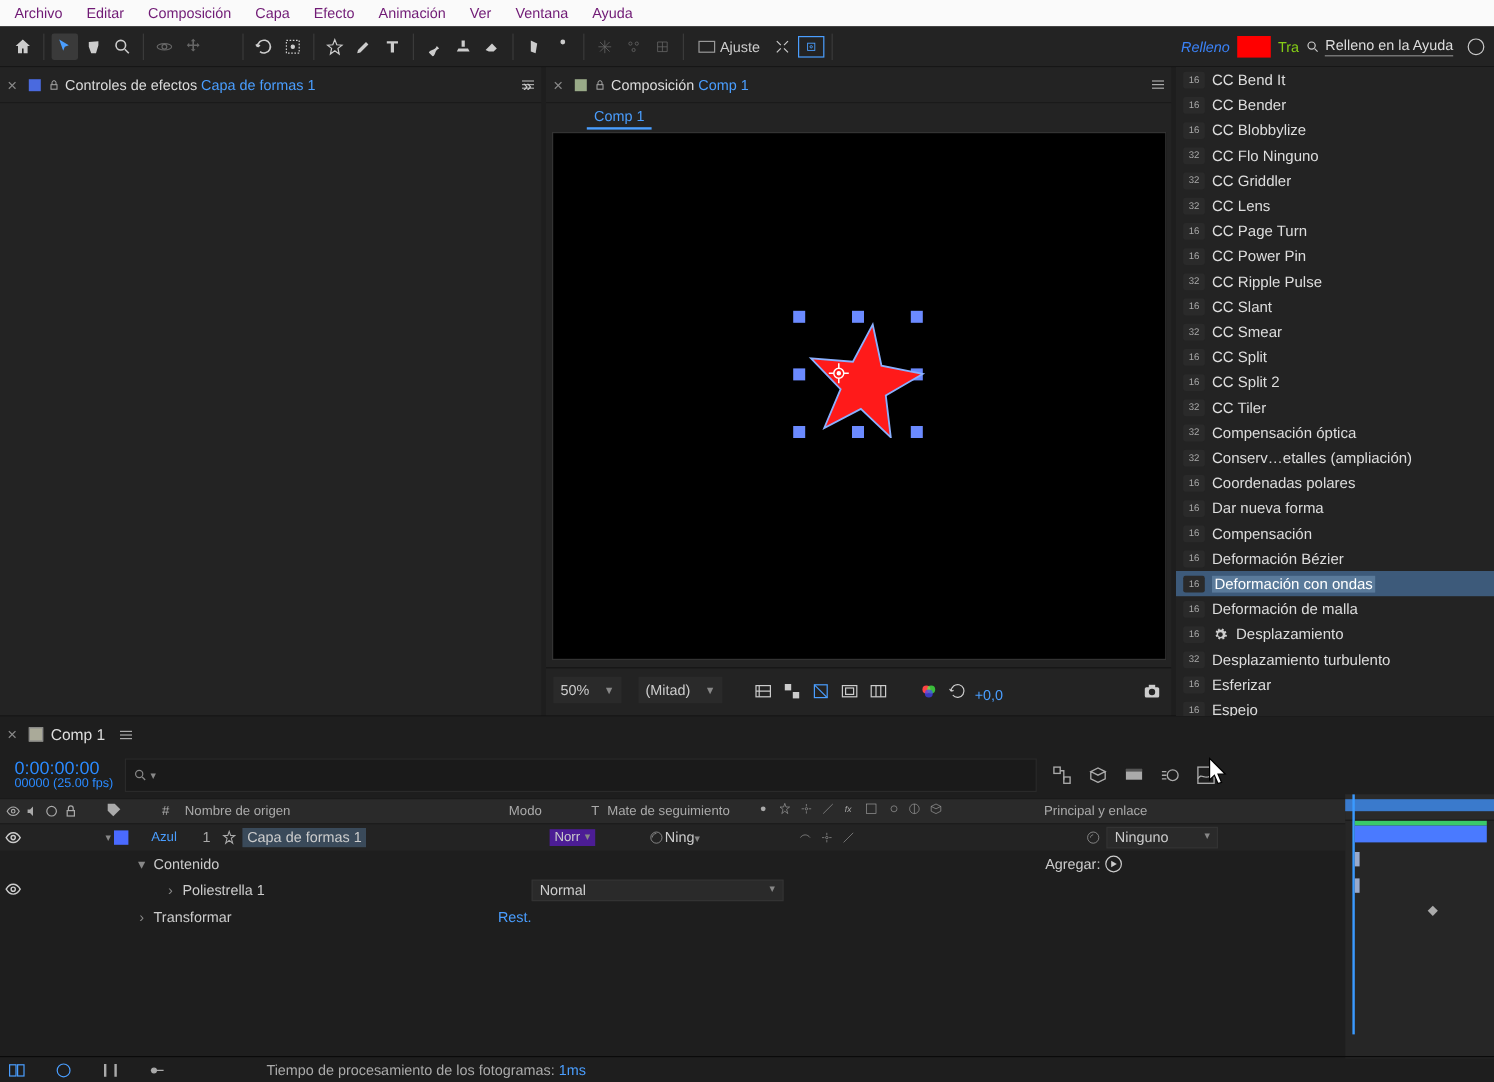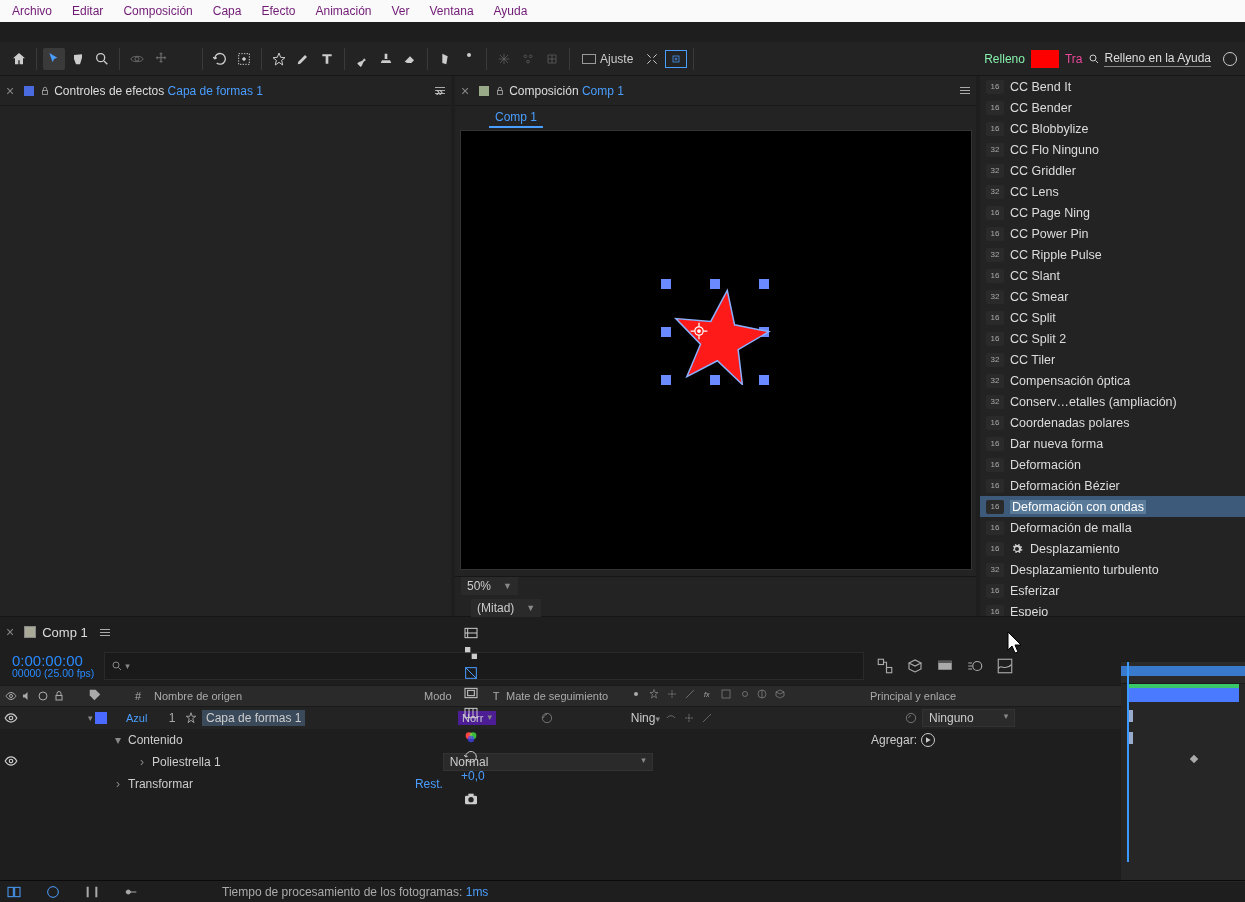--- a/index.html
+++ b/index.html
@@ -1,28 +1,28 @@
 <!DOCTYPE html>
 <html><head>
 <meta charset="utf-8">
 <style>
 * { margin: 0; padding: 0; box-sizing: border-box; font-family: "Segoe UI", Arial, sans-serif; user-select: none; }
 body { background: #1e1e1e; color: #ccc; width: 1245px; height: 902px; overflow: hidden; font-size: 12px; position: relative; }
 .menubar { background: #fafafa; height: 22px; display: flex; align-items: center; padding: 0 4px; gap: 4px; color: #701a75; }
 .menubar span { padding: 2px 8px; cursor: default; }
-.toolbar { background: #232323; height: 34px; display: flex; align-items: center; padding: 0 8px; gap: 2px; border-bottom: 1px solid #161616; margin-top: 20px; }
+.toolbar { background: #232323; height: 34px; display: flex; align-items: center; padding: 0 8px; gap: 2px; border-bottom: 1px solid #161616; }
 .tb-sep { width: 1px; height: 22px; background: #3a3a3a; margin: 0 4px; }
 .tb-btn { width: 22px; height: 22px; display: flex; align-items: center; justify-content: center; color: #ccc; border-radius: 2px; }
 .tb-btn.active { background: #3a3a3a; }
 .tb-btn svg { width: 16px; height: 16px; }
 .toolbar-right { margin-left: auto; display: flex; align-items: center; gap: 6px; }
 .adjust-pill { display: flex; align-items: center; gap: 4px; padding: 2px 6px; }
 .adjust-pill .box { width: 14px; height: 10px; border: 1px solid #999; }
 .snap-box { width: 22px; height: 18px; border: 1px solid #4a9eff; display: flex; align-items: center; justify-content: center; }
-.fill-link { color: #86efac; }
+.fill-link { color: #3b82f6; font-style: italic; }
 .fill-swatch { width: 28px; height: 18px; background: #ff0000; }
 .search-help { display: flex; align-items: center; gap: 4px; color: #ddd; }
 .search-help .txt { border-bottom: 1px solid #888; padding-bottom: 1px; }
 .info-circ { width: 14px; height: 14px; border: 1.5px solid #ccc; border-radius: 50%; margin-left: 6px; }
 
 .mid-row { display: flex; height: 540px; }
 .panel { background: #232323; position: relative; }
 .panel-header { height: 30px; display: flex; align-items: center; padding: 0 6px; gap: 4px; border-bottom: 1px solid #1a1a1a; }
 .tab-x { color: #888; margin-right: 4px; font-size: 14px; }
 .sq-ico { width: 10px; height: 10px; background: #556; margin: 0 2px; }
@@ -42,21 +42,21 @@
 .viewer-wrap { padding: 0 4px; }
 .viewer { width: 512px; height: 440px; background: #000; margin: 0 auto; position: relative; border: 1px solid #333; }
 .star { position: absolute; left: 210px; top: 154px; }
 .star svg { width: 100px; height: 100px; }
 .handle { position: absolute; width: 10px; height: 10px; background: #6b8aff; }
 .h-tl { left: 200px; top: 148px; } .h-tc { left: 249px; top: 148px; } .h-tr { left: 298px; top: 148px; }
 .h-ml { left: 200px; top: 196px; } .h-mr { left: 298px; top: 196px; }
 .h-bl { left: 200px; top: 244px; } .h-bc { left: 249px; top: 244px; } .h-br { left: 298px; top: 244px; }
 .anchor { position: absolute; left: 228px; top: 190px; }
 .anchor svg { width: 20px; height: 20px; }
-.viewer-ctrl { height: 30px; display: flex; align-items: flex-start; gap: 4px; border-top: 1px solid #161616; padding: 0 6px; margin-top: 6px; flex-direction: column; }
+.viewer-ctrl { height: 30px; display: flex; align-items: flex-end; gap: 4px; border-top: 1px solid #161616; padding: 0 6px; margin-top: 6px; }
 .combo { display: flex; align-items: center; gap: 4px; padding: 2px 6px; background: #2a2a2a; height: 22px; }
 .combo .chev { font-size: 9px; color: #888; margin-left: 8px; }
 .vc-ico { width: 20px; height: 20px; display: flex; align-items: center; justify-content: center; }
 .vc-ico.active { color: #4a9eff; }
 .exposure { color: #4a9eff; }
 
 .right-panel { width: 265px; overflow-y: auto; }
 .fx-list { display: flex; flex-direction: column; }
 .fx-row { display: flex; align-items: center; gap: 6px; padding: 2px 6px; height: 21px; color: #ddd; font-size: 12.5px; }
 .fx-row.sel { background: #3d5a7a; color: #fff; }
@@ -99,21 +99,21 @@
 .chev-d { font-size: 9px; color: #888; }
 .color-sq { width: 12px; height: 12px; background: #4a6aff; }
 .lr-label { width: 34px; color: #4a9eff; font-size: 11px; }
 .lr-num { width: 24px; text-align: center; color: #aaa; }
 .lr-name { width: 274px; display: flex; align-items: center; gap: 4px; }
 .lr-name .star-ic { width: 14px; height: 14px; }
 .lr-name .box { padding: 1px 4px; background: #3a4a5a; }
 .lr-mode { width: 62px; display: flex; align-items: center; }
 .lr-mode .combo-sm { background: #4c1d95; padding: 1px 4px; display: flex; gap: 4px; font-size: 11px; }
 .lr-t { width: 20px; }
-.lr-track { width: 120px; display: flex; align-items: center; gap: 0; justify-content: space-between; }
+.lr-track { width: 120px; display: flex; align-items: center; gap: 0; }
 .lr-switches { width: 240px; display: flex; gap: 4px; padding-left: 4px; }
 .lr-switches i { width: 14px; height: 14px; display: flex; align-items: center; justify-content: center; color: #aaa; }
 .lr-parent { width: 150px; display: flex; align-items: center; gap: 4px; padding-left: 4px; }
 .parent-combo { background: #2a2a2a; padding: 1px 6px; display: flex; gap: 30px; border: 1px solid #333; }
 
 .sub-row { height: 22px; display: flex; align-items: center; font-size: 12px; }
 .sub-row .pad { width: 88px; }
 .sub-row .twirl { width: 20px; text-align: center; color: #888; }
 .sub-row.d1 .indent { width: 20px; }
 .sub-row.d2 .indent { width: 44px; }
@@ -281,21 +281,21 @@
   <div class="snap-box">
       <svg width="12" height="12" viewBox="0 0 24 24" fill="none" stroke="#4a9eff" stroke-width="1.5">
         <rect x="6" y="6" width="12" height="12"></rect>
         <circle cx="12" cy="12" r="2"></circle>
       </svg>
     </div>
   <div class="tb-sep"></div>
   <div class="toolbar-right">
     <span class="fill-link">Relleno</span>
     <div class="fill-swatch"></div>
-    <span style="color:#ec4899;">Tra</span>
+    <span style="color:#84cc16;">Tra</span>
     <div class="search-help">
       <svg width="12" height="12" viewBox="0 0 24 24" fill="none" stroke="#ccc" stroke-width="2">
           <circle cx="10" cy="10" r="6"></circle>
           <path d="M15 15l5 5"></path>
         </svg>
       <span class="txt">Relleno en la Ayuda</span>
     </div>
     <div class="info-circ"></div>
   </div>
 </div>
@@ -448,21 +448,21 @@
         <div class="fx-row">
           <div class="bit-badge b32">32</div>
           <span class="txt">CC Griddler</span>
         </div>
         <div class="fx-row">
           <div class="bit-badge b32">32</div>
           <span class="txt">CC Lens</span>
         </div>
         <div class="fx-row">
           <div class="bit-badge">16</div>
-          <span class="txt">CC Page Ning</span>
+          <span class="txt">CC Page Turn</span>
         </div>
         <div class="fx-row">
           <div class="bit-badge">16</div>
           <span class="txt">CC Power Pin</span>
         </div>
         <div class="fx-row">
           <div class="bit-badge b32">32</div>
           <span class="txt">CC Ripple Pulse</span>
         </div>
         <div class="fx-row">
@@ -496,21 +496,21 @@
         <div class="fx-row">
           <div class="bit-badge">16</div>
           <span class="txt">Coordenadas polares</span>
         </div>
         <div class="fx-row">
           <div class="bit-badge">16</div>
           <span class="txt">Dar nueva forma</span>
         </div>
         <div class="fx-row">
           <div class="bit-badge">16</div>
-          <span class="txt">Deformación</span>
+          <span class="txt">Compensación</span>
         </div>
         <div class="fx-row">
           <div class="bit-badge">16</div>
           <span class="txt">Deformación Bézier</span>
         </div>
         <div class="fx-row sel">
           <div class="bit-badge">16</div>
           <span class="txt">Deformación con ondas</span>
         </div>
         <div class="fx-row">

